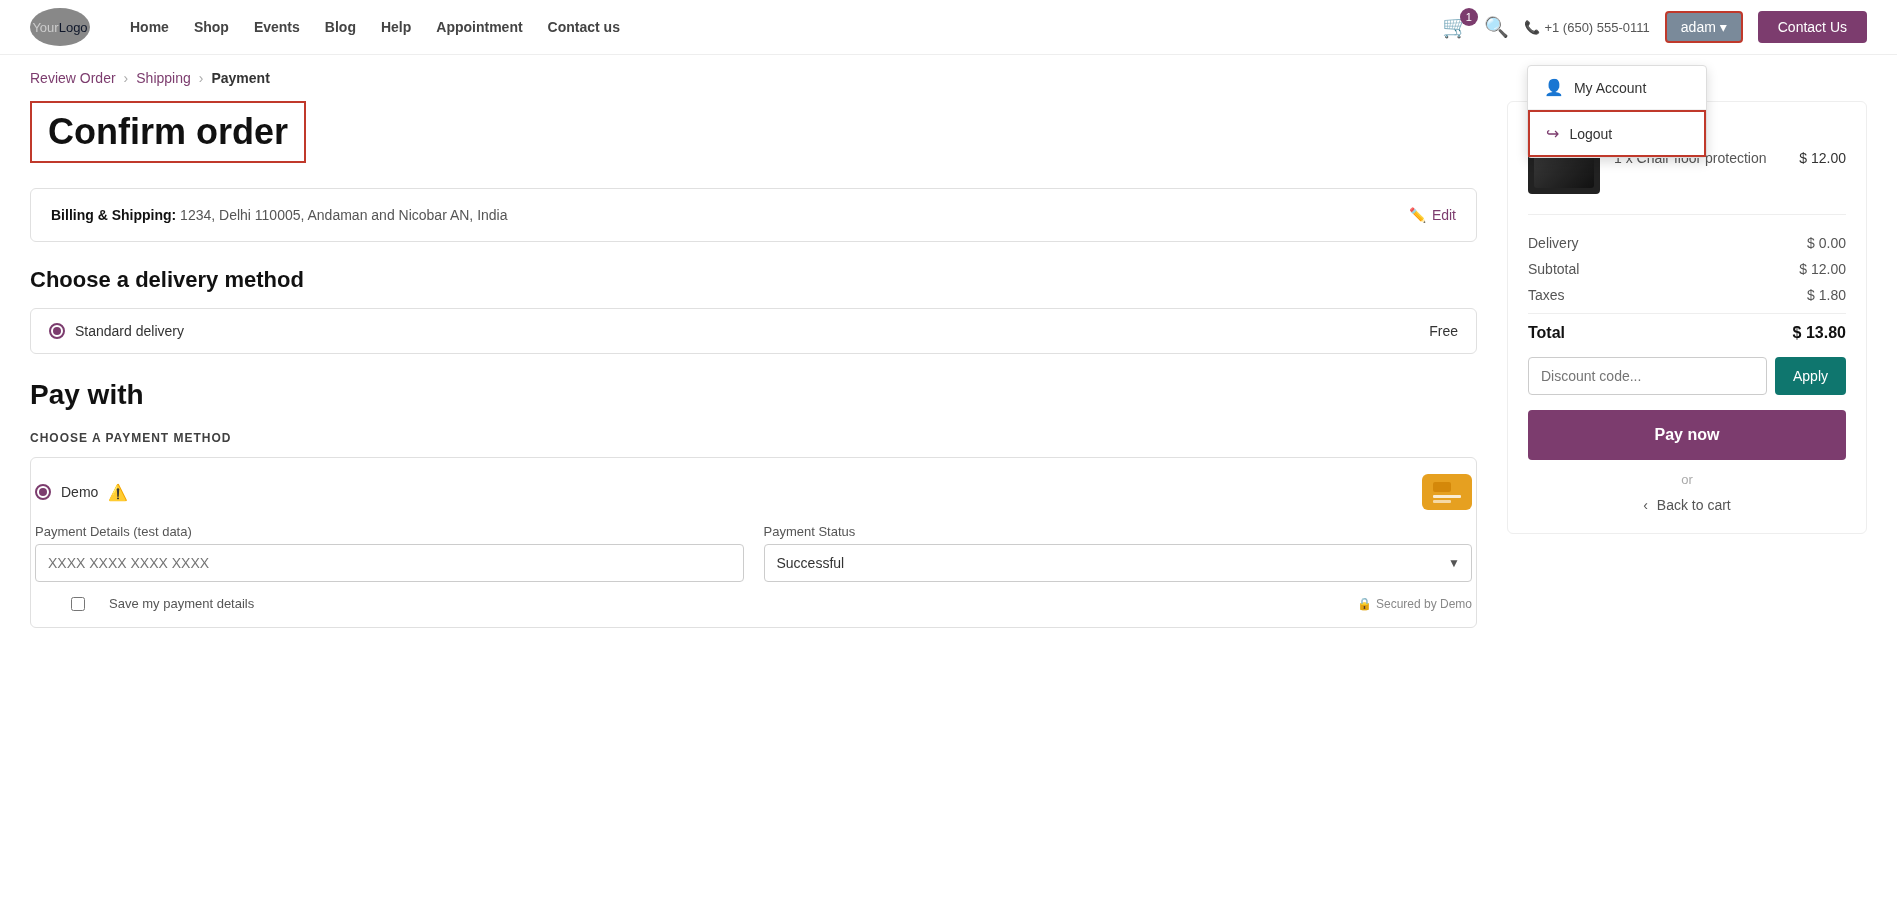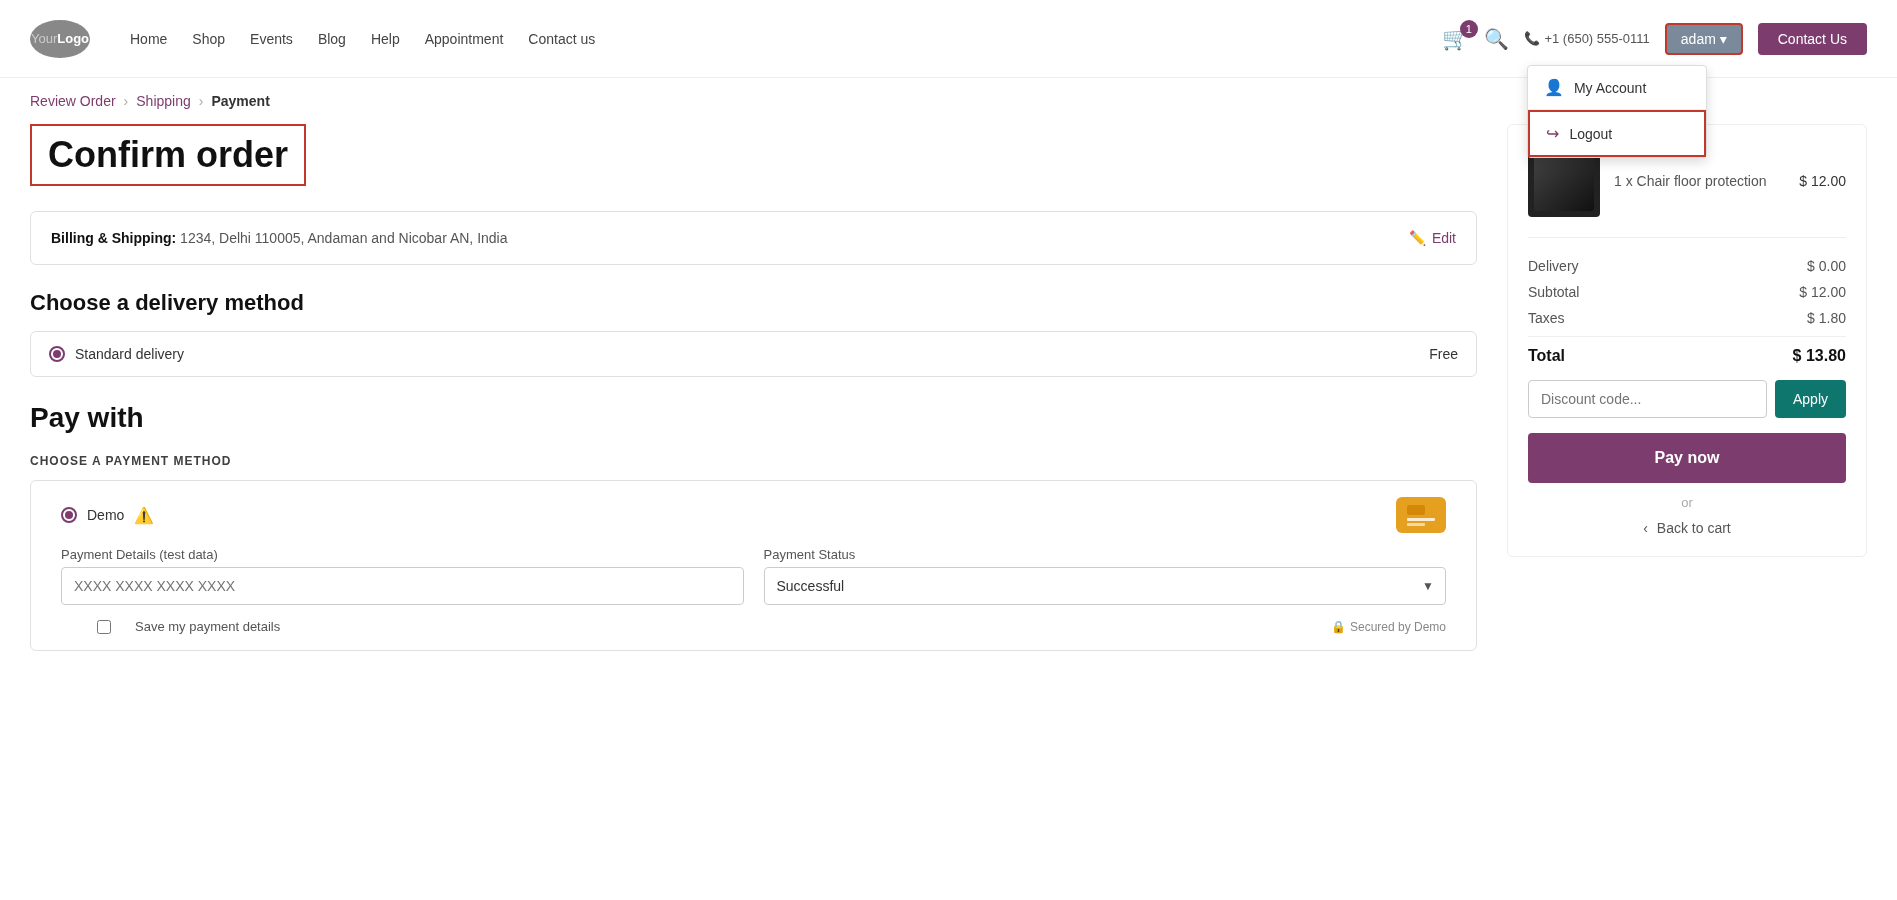--- a/index.html
+++ b/index.html
@@ -1,24 +1,24 @@
 <!DOCTYPE html>
 <html><head>
   <meta charset="utf-8">
   <style>
     * { box-sizing: border-box; margin: 0; padding: 0; }
     body { font-family: Arial, sans-serif; background: #fff; color: #333; font-size: 15px; }
 
     
-    .header { display: flex; align-items: center; padding: 0 30px; height: 78px; border-bottom: 1px solid #eee; position: relative; }
+    .header { display: flex; align-items: center; padding: 0 30px; height: 55px; border-bottom: 1px solid #eee; position: relative; }
     .logo { display: flex; align-items: center; margin-right: 40px; }
     .logo-oval { background: #888; border-radius: 50%; width: 60px; height: 38px; display: flex; align-items: center; justify-content: center; color: #fff; font-size: 13px; font-weight: bold; }
     .logo-oval span.your { color: #ccc; font-weight: normal; }
-    .logo-oval span.logo-text { color: #ffffff; font-weight: bold; }
-    .nav { display: flex; gap: 25px; align-items: center; flex: 1; }
+    .logo-oval span.logo-text { color: #0f172a; font-weight: normal; }
+    .nav { display: flex; gap: 25px; align-items: center; flex: 1; font-weight: bold; }
     .nav a { text-decoration: none; color: #444; font-size: 14px; }
     .header-right { display: flex; align-items: center; gap: 15px; }
     .cart-btn { position: relative; cursor: pointer; }
     .cart-icon { font-size: 22px; color: #555; }
     .cart-badge { position: absolute; top: -6px; right: -8px; background: #7c3c6e; color: #fff; border-radius: 50%; width: 18px; height: 18px; font-size: 11px; display: flex; align-items: center; justify-content: center; }
     .search-icon { font-size: 20px; color: #555; cursor: pointer; }
     .phone { font-size: 13px; color: #555; }
     .adam-btn { background: #7a8a9a; color: #fff; border: 2px solid #c0392b; padding: 6px 14px; border-radius: 4px; cursor: pointer; font-size: 14px; display: flex; align-items: center; gap: 5px; }
     .contact-us-btn { background: #7c3c6e; color: #fff; padding: 8px 20px; border-radius: 4px; cursor: pointer; font-size: 14px; border: none; }
 
@@ -53,21 +53,21 @@
     .section-title { font-size: 22px; font-weight: 600; margin-bottom: 15px; color: #111; }
     .delivery-box { border: 1px solid #e0e0e0; border-radius: 6px; padding: 14px 18px; margin-bottom: 25px; display: flex; align-items: center; justify-content: space-between; text-align: right; }
     .radio-label { display: flex; align-items: center; gap: 10px; font-size: 14px; }
     .radio-circle { width: 16px; height: 16px; border: 2px solid #7c3c6e; border-radius: 50%; display: flex; align-items: center; justify-content: center; }
     .radio-dot { width: 8px; height: 8px; background: #7c3c6e; border-radius: 50%; }
     .delivery-free { font-size: 14px; color: #333; font-weight: 500; }
 
     
     .pay-title { font-size: 28px; font-weight: 600; margin-bottom: 20px; color: #111; }
     .payment-method-label { font-size: 12px; font-weight: bold; color: #404040; letter-spacing: 1px; margin-bottom: 12px; }
-    .payment-box { border: 1px solid #e0e0e0; border-radius: 6px; padding: 16px 30px; }
+    .payment-box { border: 1px solid #e0e0e0; border-radius: 6px; padding: 16px 4px; }
     .demo-row { display: flex; align-items: center; justify-content: space-between; margin-bottom: 14px; }
     .demo-left { display: flex; align-items: center; gap: 10px; }
     .radio-circle-filled { width: 16px; height: 16px; border: 2px solid #7c3c6e; border-radius: 50%; display: flex; align-items: center; justify-content: center; }
     .demo-text { font-size: 14px; color: #333; }
     .warning-icon { font-size: 16px; }
     .card-icon { background: #e6a020; border-radius: 6px; width: 50px; height: 36px; display: flex; align-items: center; justify-content: center; color: #fff; font-size: 10px; position: relative; }
 
     .payment-fields { display: flex; gap: 20px; justify-content: space-between; }
     .field-group { flex: 1; }
     .field-label { font-size: 13px; color: #555; margin-bottom: 5px; }

